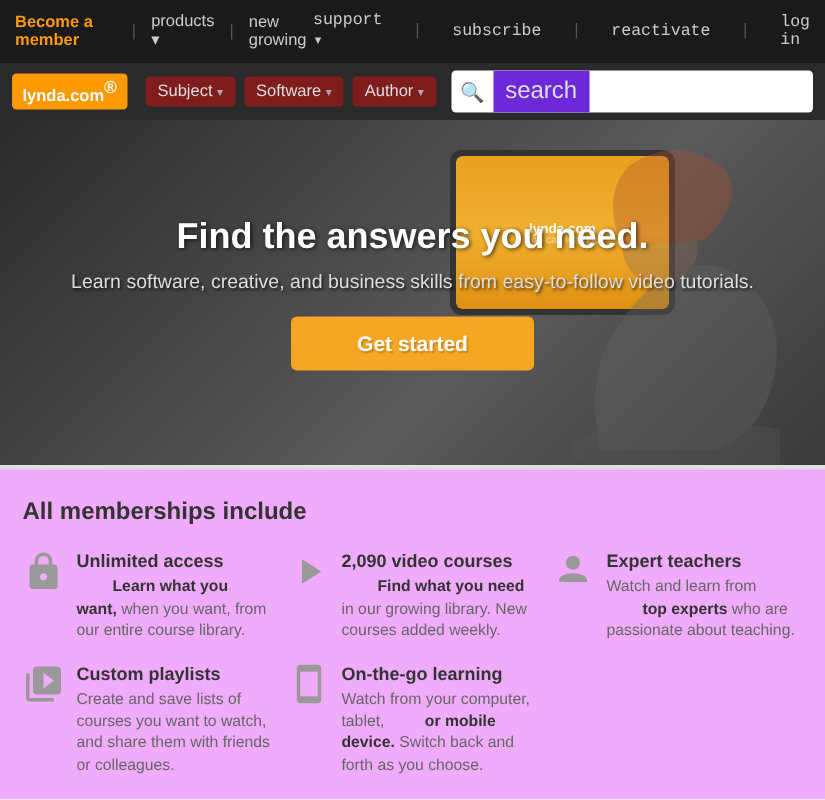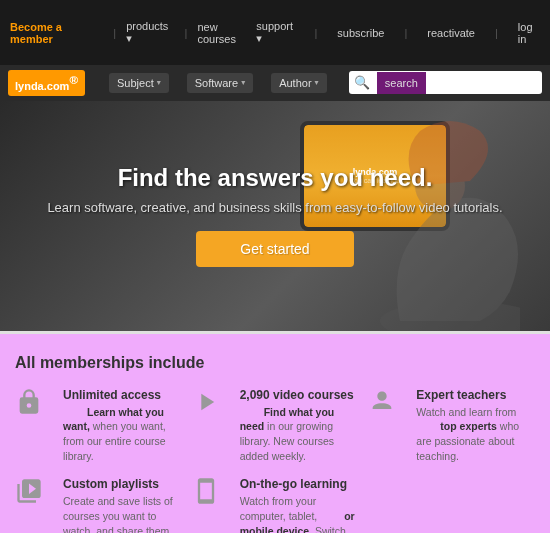--- a/index.html
+++ b/index.html
@@ -3,52 +3,52 @@
   <meta charset="utf-8">
   <style>
     * { margin: 0; padding: 0; box-sizing: border-box; }
     body { font-family: Arial, Helvetica, sans-serif; font-size: 12px; width: 550px; background: #fff; }
 
     
     .top-bar {
       background: #1a1a1a;
       color: #aaa;
       font-size: 11px;
-      padding: 20px 10px;
+      padding: 8px 10px;
       display: flex;
       align-items: flex-start;
       justify-content: space-between;
     }
     .top-bar-left { display: flex; align-items: center; gap: 10px; }
-    .top-bar-right { display: flex; align-items: center; gap: 20px; }
+    .top-bar-right { display: flex; align-items: center; gap: 20px; font-family: Liberation Mono, monospace; }
     .top-bar a, .top-bar span { color: #ccc; text-decoration: none; font-size: 11px; }
     .top-bar .become-member { color: #f90; font-weight: bold; }
     .top-bar .separator { color: #555; }
 
     
     .nav-bar {
       background: #2a2a2a;
       display: flex;
       align-items: center;
       padding: 5px 8px;
-      gap: 18px;
+      gap: 6px;
     }
     .logo {
       background: #f90;
       color: #fff;
       font-weight: bold;
       font-size: 14px;
       padding: 3px 7px;
       border-radius: 3px;
       white-space: nowrap;
       margin-right: 6px;
     }
     .logo span { font-size: 11px; }
     .nav-btn {
-      background: #404040;
+      background: #7f1d1d;
       color: #ddd;
       border: none;
       border-radius: 3px;
       padding: 4px 8px;
       font-size: 11px;
       cursor: pointer;
       display: flex;
       align-items: center;
       gap: 3px;
     }
@@ -69,25 +69,25 @@
     }
     .search-input {
       flex: 1;
       border: none;
       outline: none;
       font-size: 11px;
       color: #999;
       padding: 4px 0;
     }
     .search-btn {
-      background: #701a75;
+      background: #6d28d9;
       color: #ddd;
       border: none;
       padding: 5px 8px;
-      font-size: 11px;
+      font-size: 16px;
       cursor: pointer;
     }
 
     
     .hero {
       position: relative;
       background: #3a3a3a;
       height: 230px;
       overflow: hidden;
       display: flex;
@@ -150,21 +150,21 @@
       text-shadow: 1px 1px 2px rgba(0,0,0,0.7);
       margin-bottom: 16px;
     }
     .get-started-btn {
       background: #f5a623;
       color: #fff;
       border: none;
       border-radius: 4px;
       padding: 10px 44px;
       font-size: 14px;
-      font-weight: normal;
+      font-weight: bold;
       cursor: pointer;
       text-shadow: 1px 1px 1px rgba(0,0,0,0.2);
     }
 
     
     .features {
       background: #f0abfc;
       padding: 20px 15px 15px;
       border-top: 3px solid #e0e0e0;
     }
@@ -175,21 +175,21 @@
       margin-bottom: 16px;
     }
     .features-grid {
       display: grid;
       grid-template-columns: 1fr 1fr 1fr;
       gap: 14px 10px;
     }
     .feature-item {
       display: flex;
       align-items: flex-start;
-      gap: 20px;
+      gap: 8px;
       justify-content: flex-end;
     }
     .feature-icon {
       width: 28px;
       height: 28px;
       flex-shrink: 0;
       color: #888;
       font-size: 20px;
       display: flex;
       align-items: center;
@@ -214,21 +214,21 @@
 
 <div class="top-bar">
   <div class="top-bar-left">
     <a class="become-member">Become a member</a>
     <span class="separator">|</span>
     <a>
       <span>products</span>
       <span>▾</span>
     </a>
     <span class="separator">|</span>
-    <a>new courses</a>
+    <a>new growing</a>
   </div>
   <div class="top-bar-right">
     <a>
       <span>support</span>
       <span>▾</span>
     </a>
     <span class="separator">|</span>
     <a>subscribe</a>
     <span class="separator">|</span>
     <a>reactivate</a>

